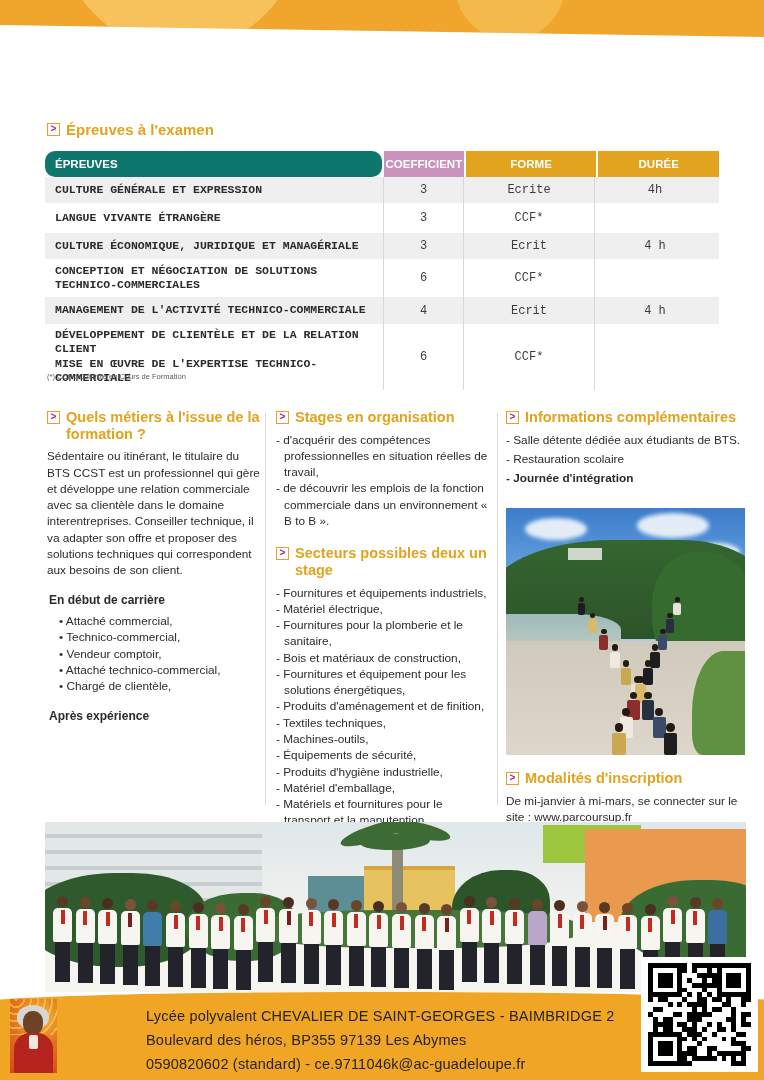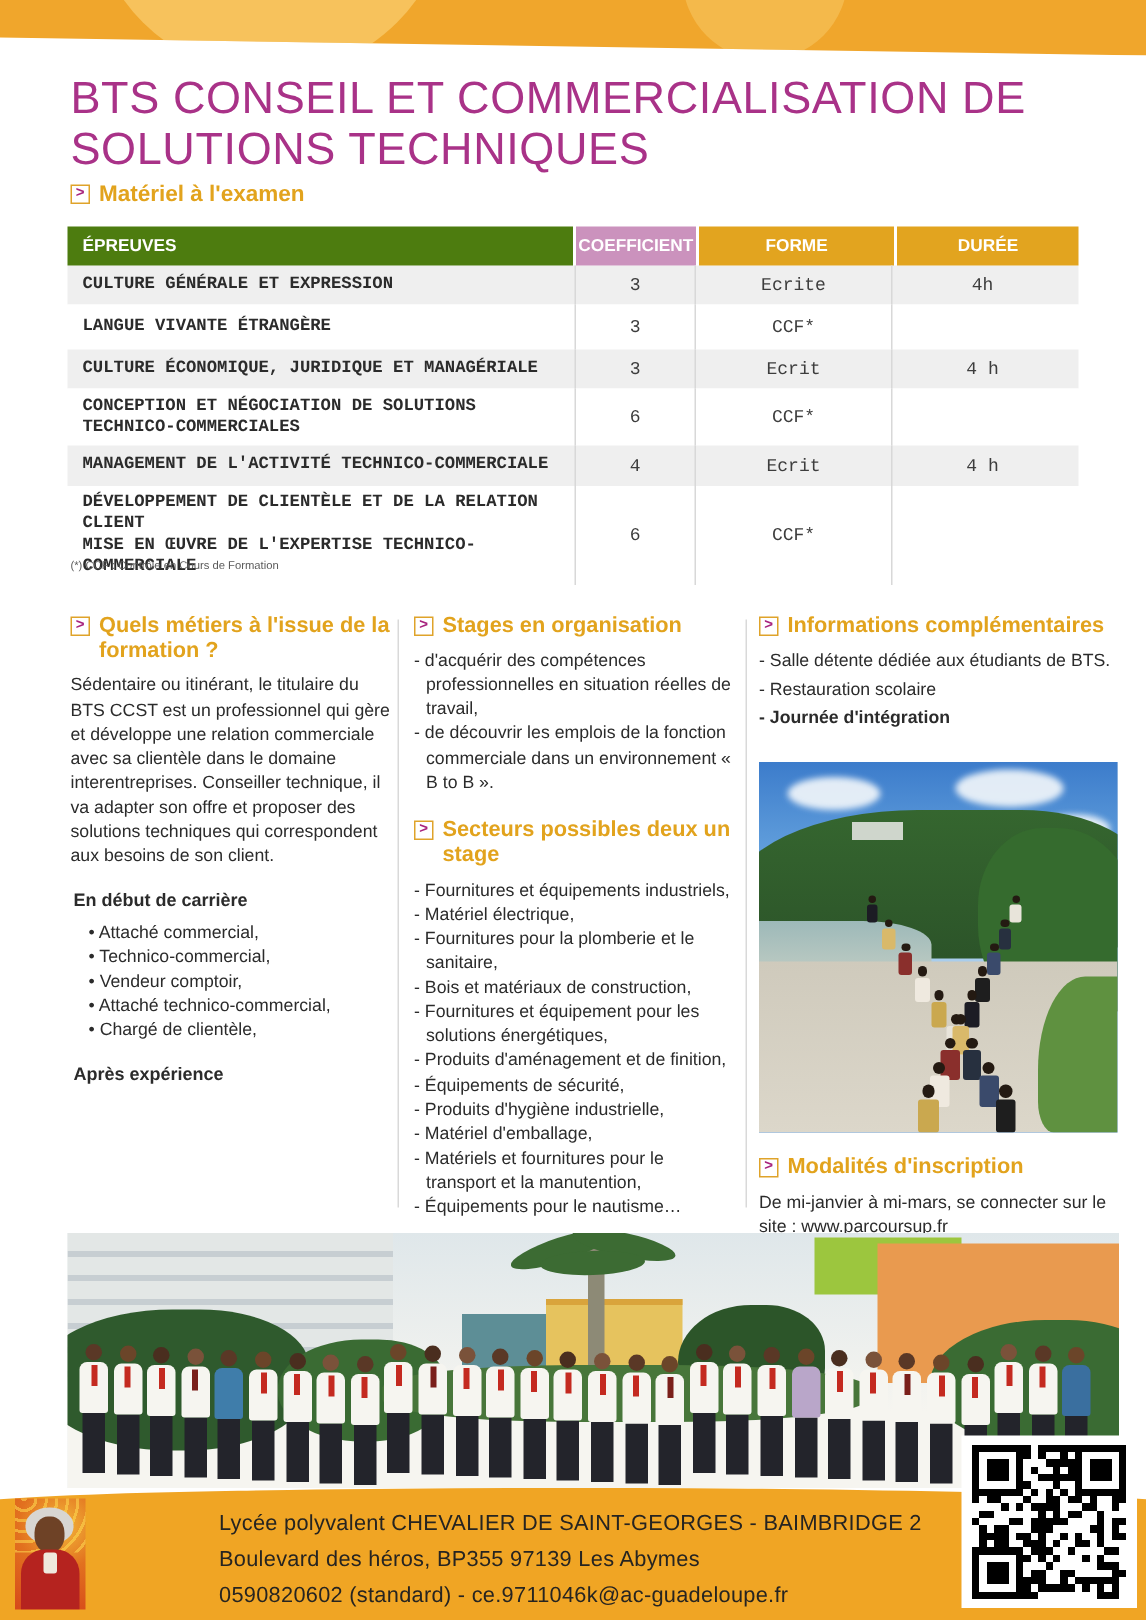--- a/index.html
+++ b/index.html
@@ -24,21 +24,21 @@
   .sec-head { display:flex; align-items:flex-start; gap:6px; }
   .chev { flex:0 0 auto; width:13px; height:13px; margin-top:2px; border:1.5px solid #DFA32A;
     color:#A8247E; font-size:10px; font-weight:bold; line-height:10px; text-align:center; }
   .sec-head-text { font-size:15px; font-weight:bold; color:#E2A31D; line-height:1.15; }
   .exam-head { position:absolute; left:47px; top:121px; }
 
   
   .table { position:absolute; left:45px; top:151px; width:674px; font-size:11.5px; }
   .thead { display:flex; gap:2px; height:26px; }
   .th { color:#ffffff; font-weight:bold; display:flex; align-items:center; justify-content:center; }
-  .th.ep { width:338px; background:#4d7c0f; justify-content:flex-start; padding-left:10px; }
+  .th.ep { width:338px; background:#0f766e; justify-content:flex-start; padding-left:10px;border-radius:10px; }
   .th.co { width:80px;  background:#CB92BD; }
   .th.fo { width:131px; background:#E2A41F; }
   .th.du { width:121px; background:#E2A41F; }
   .trow { display:flex;font-family:Liberation Mono, monospace; }
   .trow.odd  { background:#EFEFEF; }
   .trow.even { background:#FFFFFF; }
   .td { display:flex; align-items:center; justify-content:center; color:#3d3d3d; font-size:12px;
     border-left:1px solid #d8d8d8; }
   .td.ep { width:338px; justify-content:flex-start; padding:4px 8px 4px 10px; font-weight:bold;
     color:#2b2b2b; font-size:11.5px; line-height:1.25; white-space:pre-line; border-left:none; }
@@ -123,25 +123,24 @@
 </head>
 <body>
 
 <div class="page">
 
   <div class="topband">
     <div class="blob1"></div>
     <div class="blob2"></div>
   </div>
 
-  <h1 class="title">BTS CONSEIL ET COMMERCIALISATION DE SOLUTIONS TECHNIQUES</h1>
 
   <div class="sec-head exam-head">
     <span class="chev">&gt;</span>
-    <span class="sec-head-text">Matériel à l'examen</span>
+    <span class="sec-head-text">Épreuves à l'examen</span>
   </div>
 
   <div class="table">
     <div class="thead">
       <div class="th ep">ÉPREUVES</div>
       <div class="th co">COEFFICIENT</div>
       <div class="th fo">FORME</div>
       <div class="th du">DURÉE</div>
     </div>
     <div id="table-body">
@@ -220,20 +219,22 @@
       <span class="chev">&gt;</span>
       <span class="sec-head-text">Secteurs possibles deux un stage</span>
     </div>
     <ul class="dashlist" id="sectors-list">
         <li>Fournitures et équipements industriels,</li>
         <li>Matériel électrique,</li>
         <li>Fournitures pour la plomberie et le sanitaire,</li>
         <li>Bois et matériaux de construction,</li>
         <li>Fournitures et équipement pour les solutions énergétiques,</li>
         <li>Produits d'aménagement et de finition,</li>
+        <li>Textiles techniques,</li>
+        <li>Machines-outils,</li>
         <li>Équipements de sécurité,</li>
         <li>Produits d'hygiène industrielle,</li>
         <li>Matériel d'emballage,</li>
         <li>Matériels et fournitures pour le transport et la manutention,</li>
         <li>Équipements pour le nautisme…</li>
       </ul>
   </div>
 
   <div class="col col3">
     <div class="sec-head">

